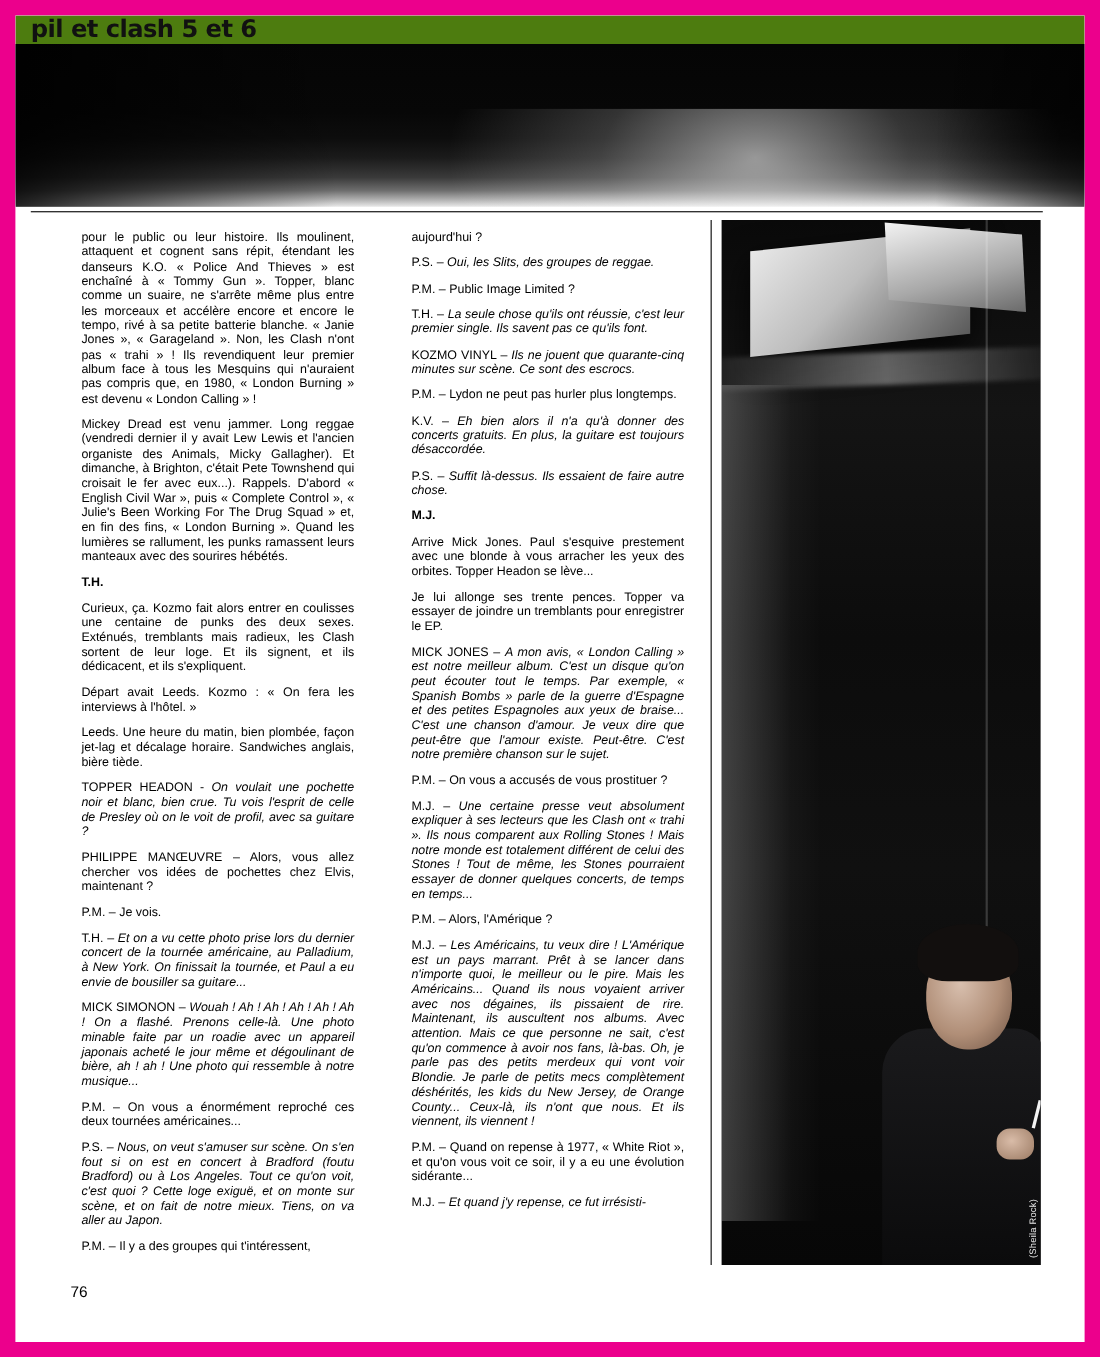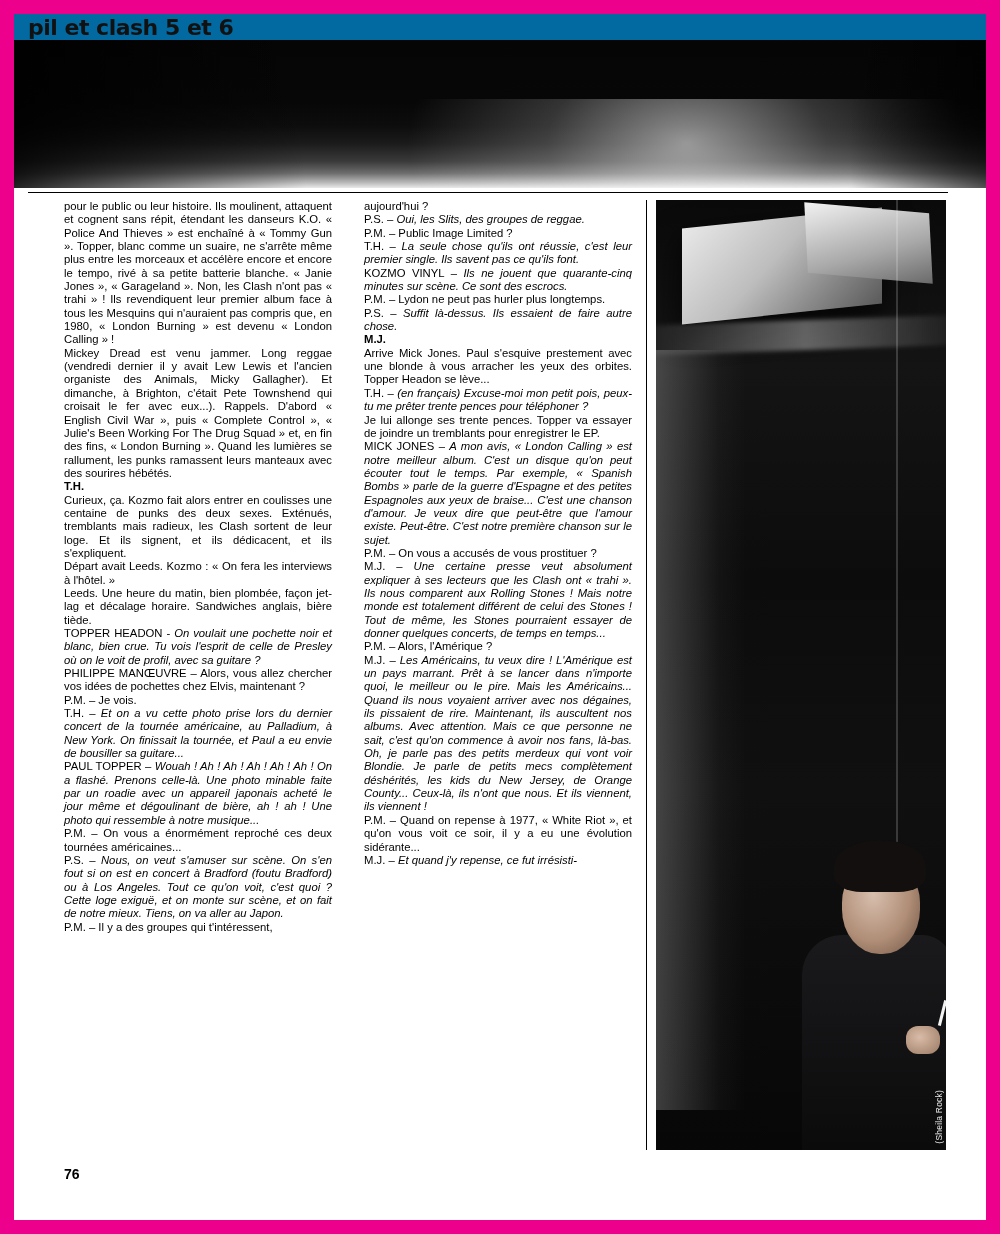--- a/index.html
+++ b/index.html
@@ -28,21 +28,21 @@
     width: 972px; height: 1206px;
     background: #ffffff;
     overflow: hidden;
   }
 
   
   .masthead {
     position: absolute;
     left: 0; top: 0;
     width: 972px; height: 26px;
-    background: #0369a1;
+    background: #4d7c0f;
   }
   .masthead-title {
     position: absolute;
     left: 14px; top: 1px;
     font-family: "DejaVu Sans", sans-serif;
     font-weight: bold;
     font-size: 22px;
     letter-spacing: -0.5px;
     color: #111;
     white-space: nowrap;
@@ -104,21 +104,21 @@
     font-size: 11.3px;
     line-height: 13.35px;
     color: #000;
     text-align: justify;
     font-family: "Liberation Sans", sans-serif;
   }
   .col.left { left: 36px; }
   .col.right { left: 336px; }
 
   .col p {
-    margin: 0;
+    margin: 10px;
   }
   .speaker-head {
     font-weight: bold;
     margin-top: 12px;
     margin-bottom: 1px;
   }
   .it { font-style: italic; }
   .bold { font-weight: normal; }
 
   
@@ -218,21 +218,21 @@
     left: 632px; top: 186px;
     width: 1px; height: 950px;
     background: #000;
   }
 
   
   .folio {
     position: absolute;
     left: 50px; top: 1152px;
     font-size: 14px;
-    font-weight: bold;
+    font-weight: normal;
     color: #000;
   }
 
   
   .rule-bottom {
     position: absolute;
     left: 14px; top: 1136px;
     width: 920px; height: 1px;
     background: #ffffff;
   }
@@ -264,41 +264,41 @@
         <p class="speaker-head">T.H.</p>
 
         <p>Curieux, ça. Kozmo fait alors entrer en coulisses une centaine de punks des deux sexes. Exténués, tremblants mais radieux, les Clash sortent de leur loge. Et ils signent, et ils dédicacent, et ils s'expliquent.</p>
         <p>Départ avait Leeds. Kozmo : « On fera les interviews à l'hôtel. »</p>
         <p>Leeds. Une heure du matin, bien plombée, façon jet-lag et décalage horaire. Sandwiches anglais, bière tiède.</p>
 
         <p><span class="bold">TOPPER HEADON</span> - <span class="it">On voulait une pochette noir et blanc, bien crue. Tu vois l'esprit de celle de Presley où on le voit de profil, avec sa guitare ?</span></p>
         <p><span class="bold">PHILIPPE MANŒUVRE</span> – <span>Alors, vous allez chercher vos idées de pochettes chez Elvis, maintenant ?</span></p>
         <p><span class="bold">P.M.</span> – <span>Je vois.</span></p>
         <p><span class="bold">T.H.</span> – <span class="it">Et on a vu cette photo prise lors du dernier concert de la tournée américaine, au Palladium, à New York. On finissait la tournée, et Paul a eu envie de bousiller sa guitare...</span></p>
-        <p><span class="bold">PAUL TOPPER</span> – <span class="it">Wouah ! Ah ! Ah ! Ah ! Ah ! Ah ! On a flashé. Prenons celle-là. Une photo minable faite par un roadie avec un appareil japonais acheté le jour même et dégoulinant de bière, ah ! ah ! Une photo qui ressemble à notre musique...</span></p>
+        <p><span class="bold">MICK SIMONON</span> – <span class="it">Wouah ! Ah ! Ah ! Ah ! Ah ! Ah ! On a flashé. Prenons celle-là. Une photo minable faite par un roadie avec un appareil japonais acheté le jour même et dégoulinant de bière, ah ! ah ! Une photo qui ressemble à notre musique...</span></p>
         <p><span class="bold">P.M.</span> – <span>On vous a énormément reproché ces deux tournées américaines...</span></p>
         <p><span class="bold">P.S.</span> – <span class="it">Nous, on veut s'amuser sur scène. On s'en fout si on est en concert à Bradford (foutu Bradford) ou à Los Angeles. Tout ce qu'on voit, c'est quoi ? Cette loge exiguë, et on monte sur scène, et on fait de notre mieux. Tiens, on va aller au Japon.</span></p>
         <p><span class="bold">P.M.</span> – <span>Il y a des groupes qui t'intéressent,</span></p>
       </div>
 
       <div class="col right">
         <p>aujourd'hui ?</p>
 
         <p><span class="bold">P.S.</span> – <span class="it">Oui, les Slits, des groupes de reggae.</span></p>
         <p><span class="bold">P.M.</span> – <span>Public Image Limited ?</span></p>
         <p><span class="bold">T.H.</span> – <span class="it">La seule chose qu'ils ont réussie, c'est leur premier single. Ils savent pas ce qu'ils font.</span></p>
         <p><span class="bold">KOZMO VINYL</span> – <span class="it">Ils ne jouent que quarante-cinq minutes sur scène. Ce sont des escrocs.</span></p>
         <p><span class="bold">P.M.</span> – <span>Lydon ne peut pas hurler plus longtemps.</span></p>
+        <p><span class="bold">K.V.</span> – <span class="it">Eh bien alors il n'a qu'à donner des concerts gratuits. En plus, la guitare est toujours désaccordée.</span></p>
         <p><span class="bold">P.S.</span> – <span class="it">Suffit là-dessus. Ils essaient de faire autre chose.</span></p>
 
         <p class="speaker-head">M.J.</p>
 
         <p>Arrive Mick Jones. Paul s'esquive prestement avec une blonde à vous arracher les yeux des orbites. Topper Headon se lève...</p>
 
-        <p><span class="bold">T.H.</span> – <span class="it">(en français) Excuse-moi mon petit pois, peux-tu me prêter trente pences pour téléphoner ?</span></p>
 
         <p>Je lui allonge ses trente pences. Topper va essayer de joindre un tremblants pour enregistrer le EP.</p>
 
         <p><span class="bold">MICK JONES</span> – <span class="it">A mon avis, « London Calling » est notre meilleur album. C'est un disque qu'on peut écouter tout le temps. Par exemple, « Spanish Bombs » parle de la guerre d'Espagne et des petites Espagnoles aux yeux de braise... C'est une chanson d'amour. Je veux dire que peut-être que l'amour existe. Peut-être. C'est notre première chanson sur le sujet.</span></p>
         <p><span class="bold">P.M.</span> – <span>On vous a accusés de vous prostituer ?</span></p>
         <p><span class="bold">M.J.</span> – <span class="it">Une certaine presse veut absolument expliquer à ses lecteurs que les Clash ont « trahi ». Ils nous comparent aux Rolling Stones ! Mais notre monde est totalement différent de celui des Stones ! Tout de même, les Stones pourraient essayer de donner quelques concerts, de temps en temps...</span></p>
         <p><span class="bold">P.M.</span> – <span>Alors, l'Amérique ?</span></p>
         <p><span class="bold">M.J.</span> – <span class="it">Les Américains, tu veux dire ! L'Amérique est un pays marrant. Prêt à se lancer dans n'importe quoi, le meilleur ou le pire. Mais les Américains... Quand ils nous voyaient arriver avec nos dégaines, ils pissaient de rire. Maintenant, ils auscultent nos albums. Avec attention. Mais ce que personne ne sait, c'est qu'on commence à avoir nos fans, là-bas. Oh, je parle pas des petits merdeux qui vont voir Blondie. Je parle de petits mecs complètement déshérités, les kids du New Jersey, de Orange County... Ceux-là, ils n'ont que nous. Et ils viennent, ils viennent !</span></p>
         <p><span class="bold">P.M.</span> – <span>Quand on repense à 1977, « White Riot », et qu'on vous voit ce soir, il y a eu une évolution sidérante...</span></p>
         <p><span class="bold">M.J.</span> – <span class="it">Et quand j'y repense, ce fut irrésisti-</span></p>

